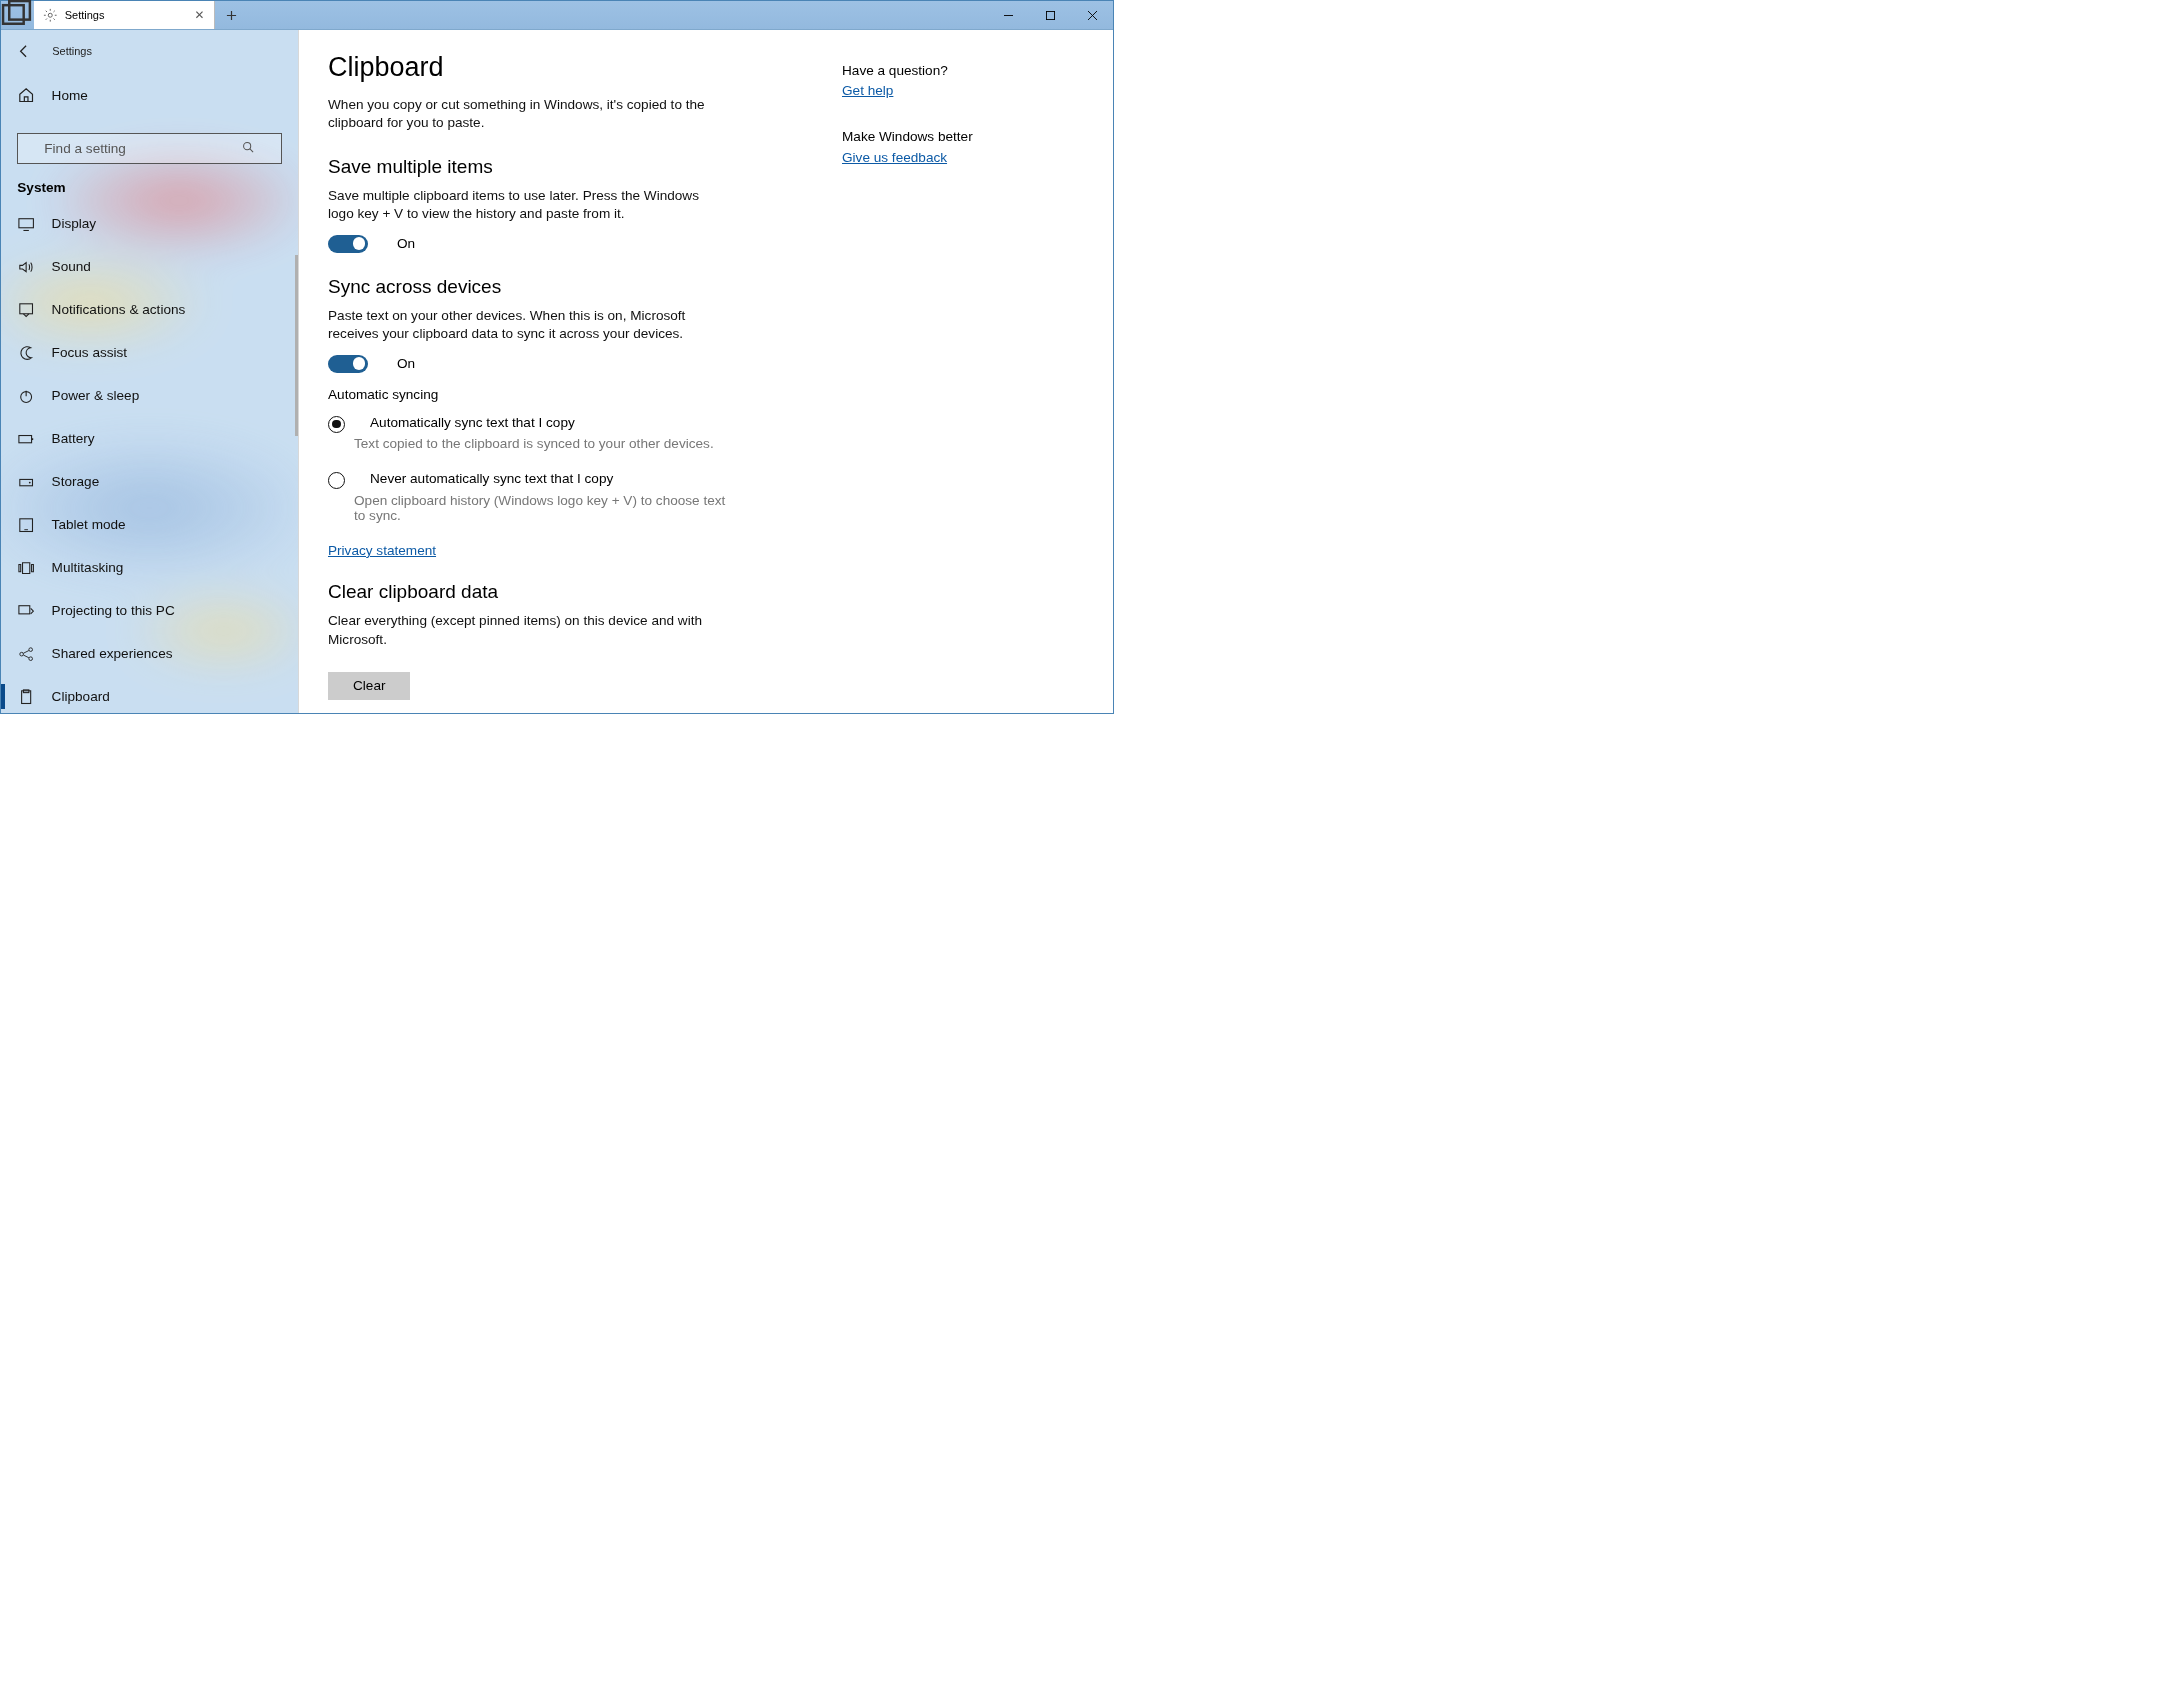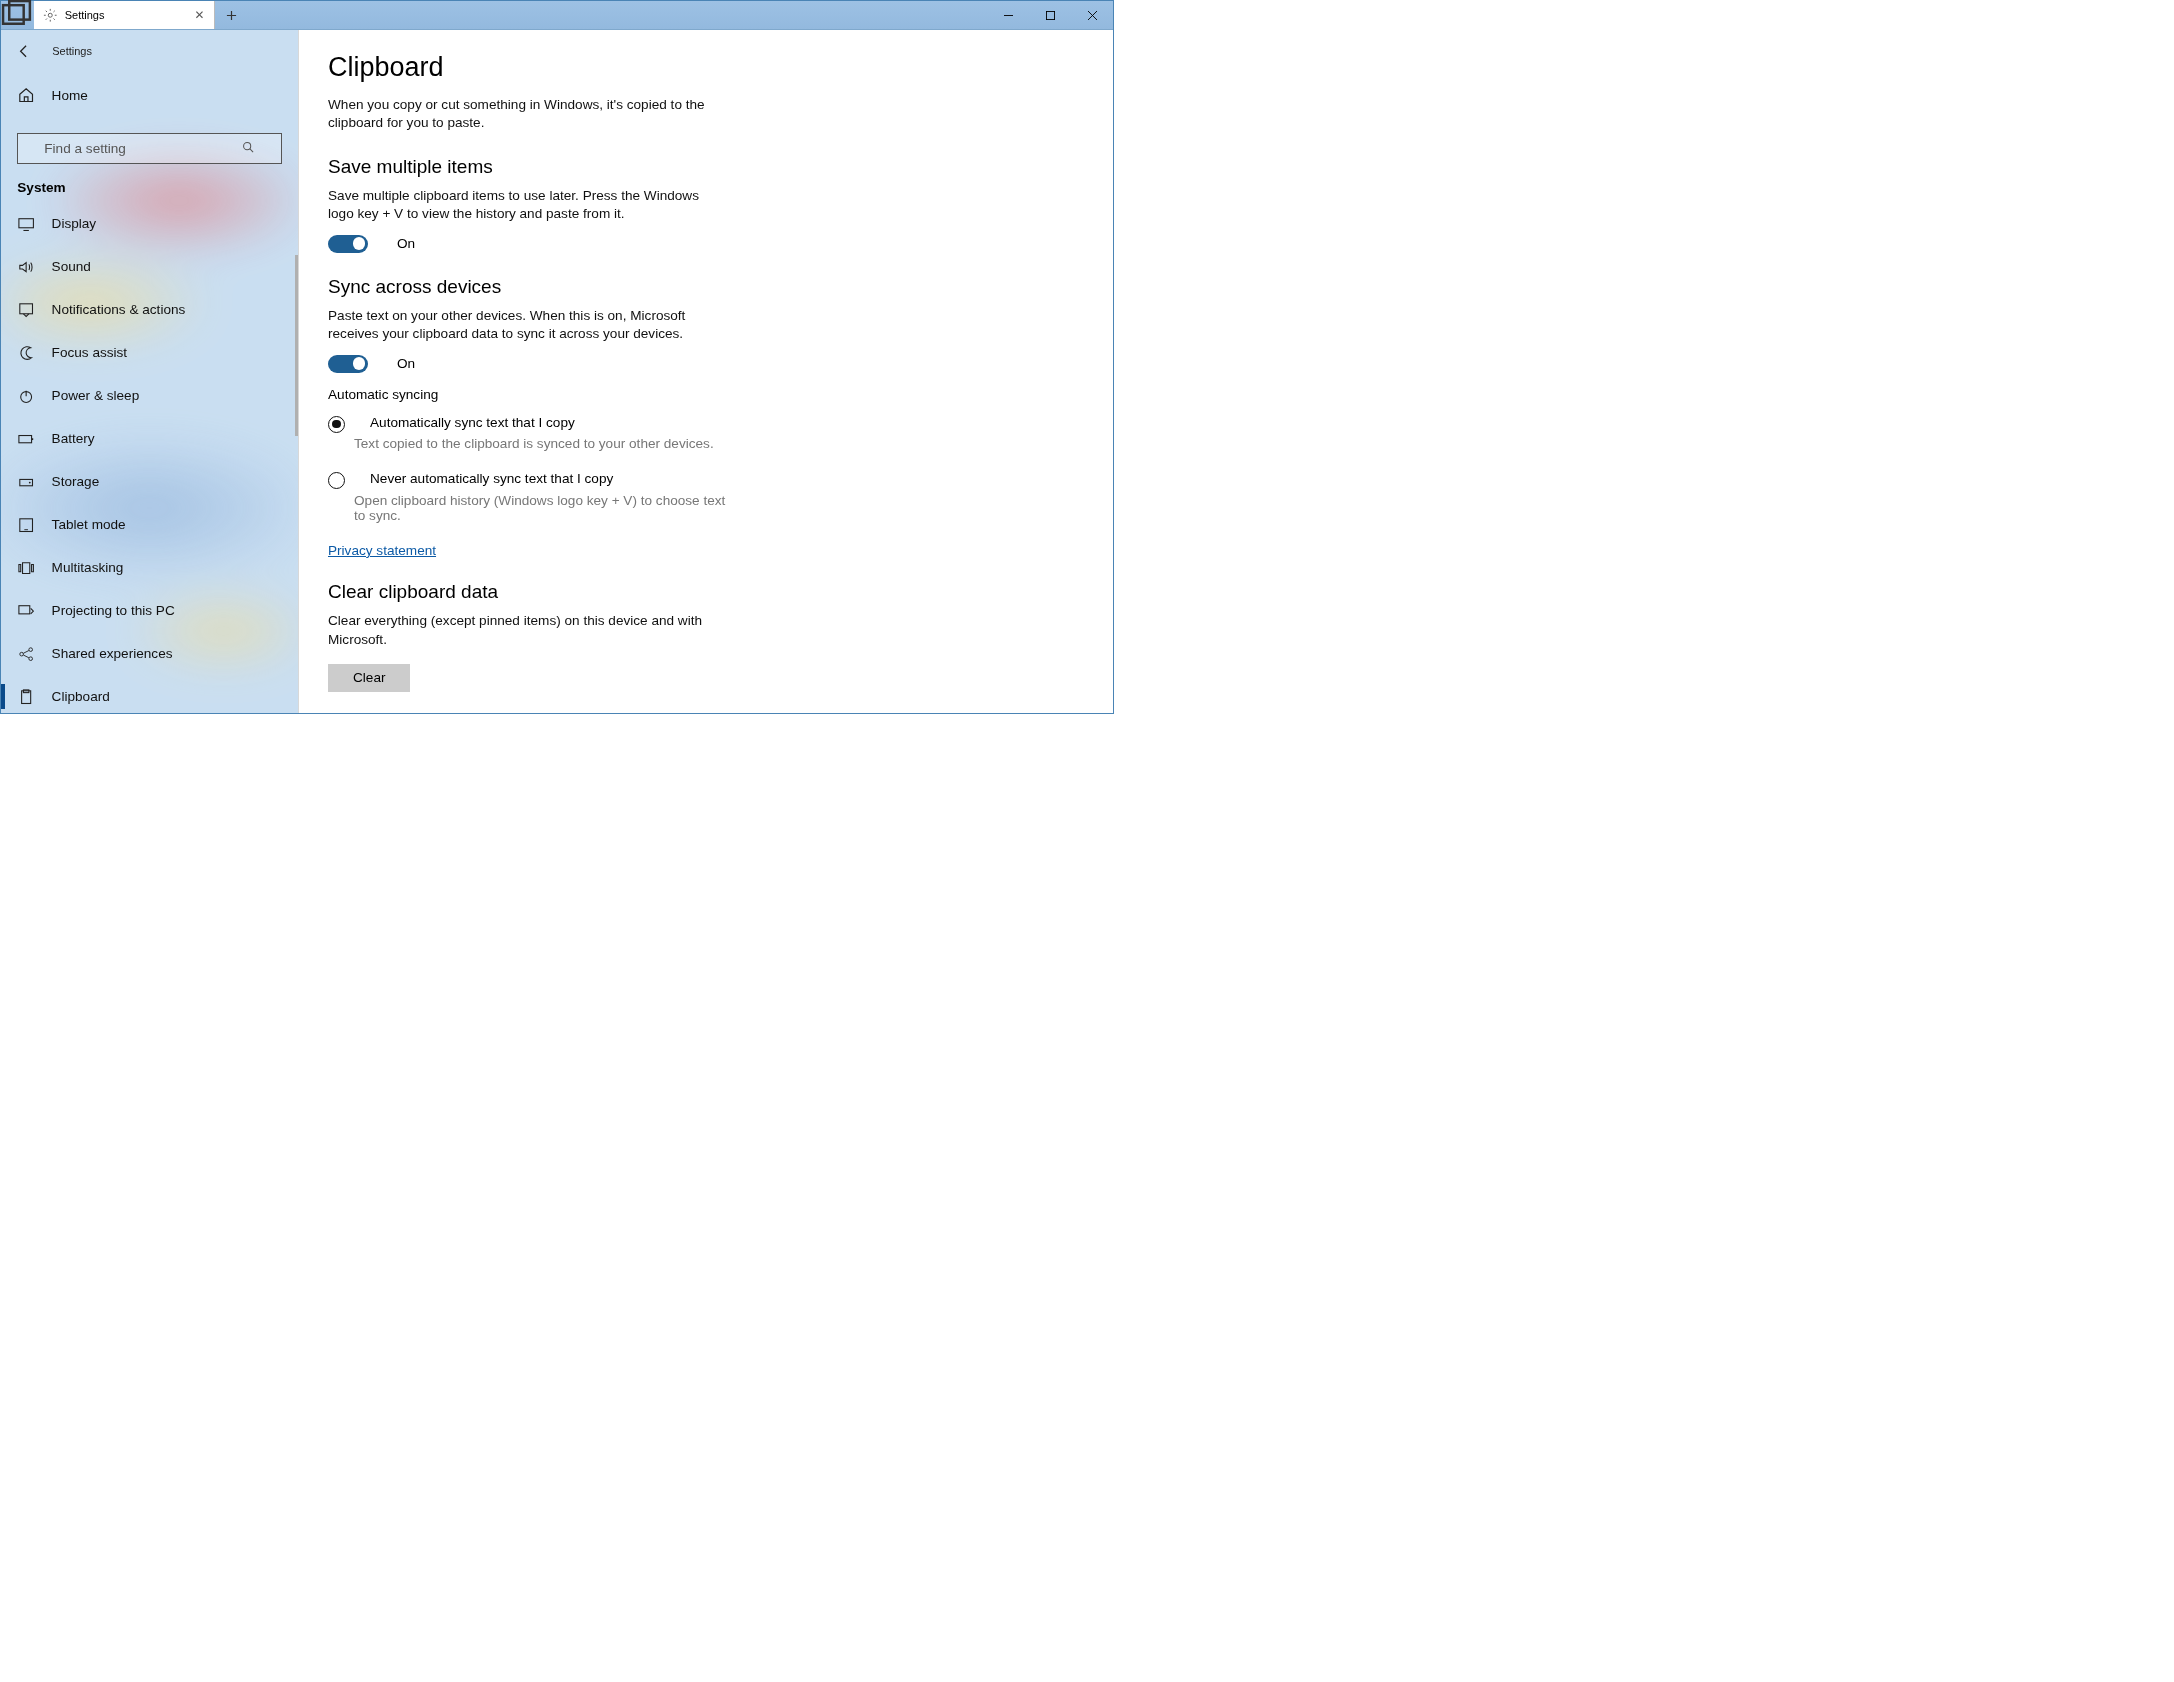--- a/index.html
+++ b/index.html
@@ -63,21 +63,21 @@
 .toggle { width: 40px; height: 18px; border-radius: 9px; background:#1f5f93; position:relative; }
 .toggle::after { content:""; position:absolute; right:2.7px; top:2.7px; width:12.7px; height:12.7px; border-radius:50%; background:#fff; }
 
 .radio-row { display:flex; align-items:flex-start; gap: 25px; margin-top: 12.7px; }
 .radio { width:17px; height:17px; border:1.8px solid #111; border-radius:50%; display:flex; align-items:center; justify-content:center; flex-shrink:0; margin-top:0.9px; }
 .radio.sel::after { content:""; width:8.1px; height:8.1px; border-radius:50%; background:#111; }
 
 .link { color:#0c5aa6; font-size:13.6px; }
 .link-block { margin-top: 20px; }
 
-.btn { background:#ccc; border:0; padding: 6.3px 25px; font-size:13.6px; margin-top:15px; }
+.btn { background:#ccc; border:0; padding: 6.3px 25px; font-size:13.6px; margin-top:23px; }
 
 .aside h3 { font-size: 13.6px; font-weight: 400; margin-bottom: 5.4px; }
 .aside .link { display:block; margin-bottom: 31px; }
 
 .scroll-thumb { position:absolute; right:0; top:54px; width:2.7px; height:181px; background:#b0b0b0; }
 </style>
 </head>
 <body>
 
 <div class="window">
@@ -320,16 +320,22 @@
         </div>
         <p class="hint">Open clipboard history (Windows logo key + V) to choose text to sync.</p>
 
         <div class="link-block"><a class="link" href="#">Privacy statement</a></div>
 
         <h2>Clear clipboard data</h2>
         <p class="desc">Clear everything (except pinned items) on this device and with Microsoft.</p>
         <button class="btn">Clear</button>
       </div>
 
+      <div class="aside">
+        <h3>Have a question?</h3>
+        <a class="link" href="#">Get help</a>
+        <h3>Make Windows better</h3>
+        <a class="link" href="#">Give us feedback</a>
+      </div>
     </div>
   </div>
 </div>
 
 
 </body></html>

